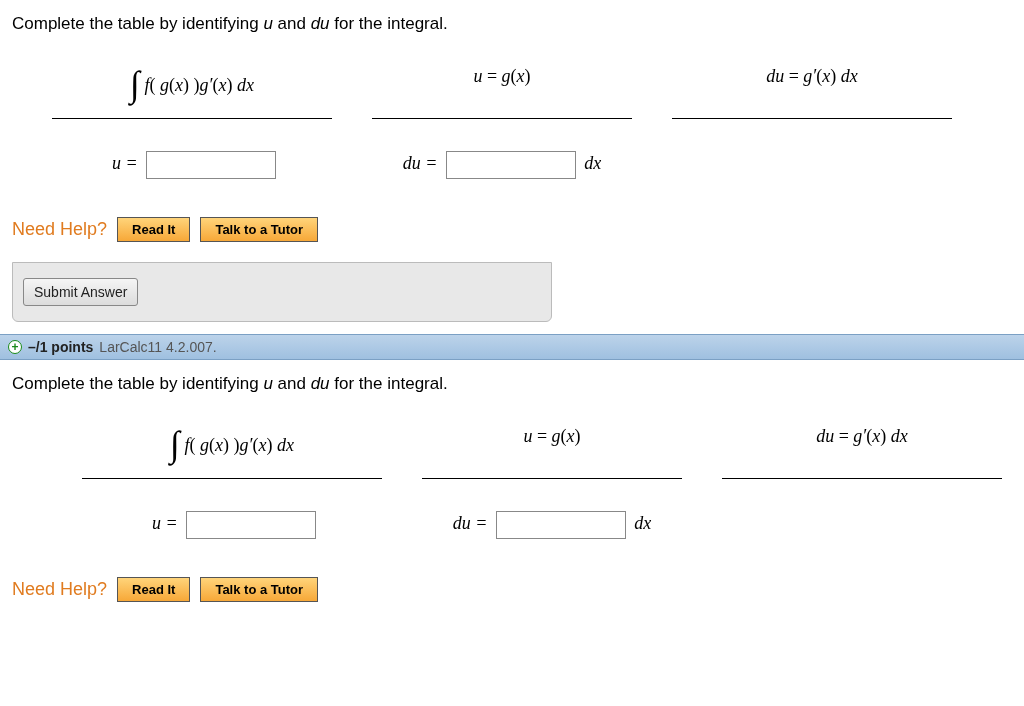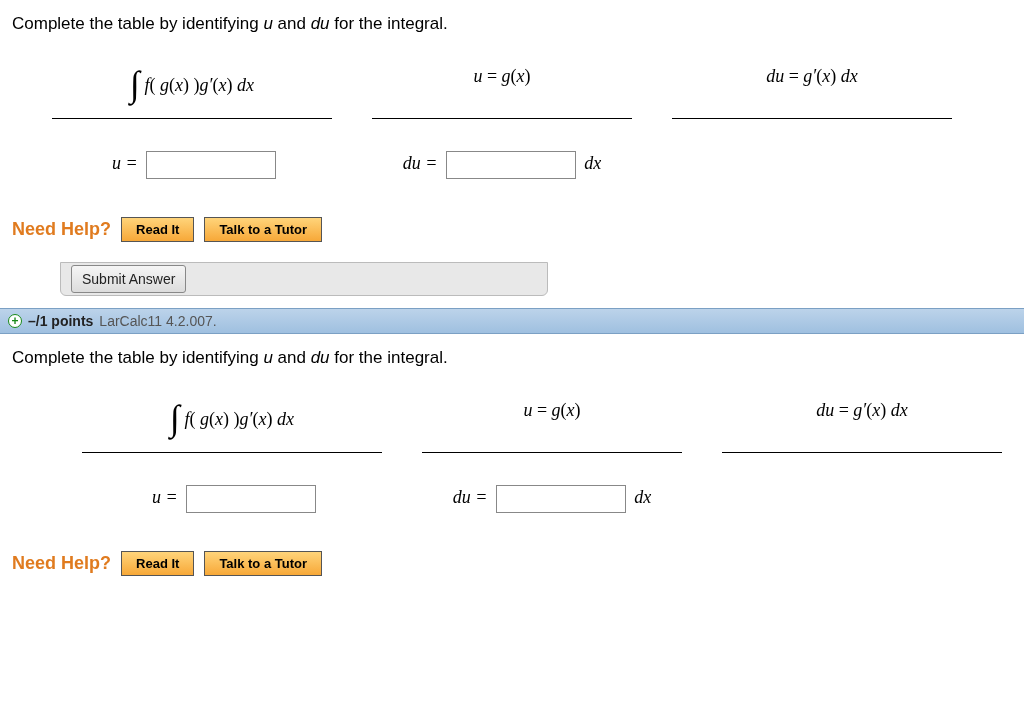--- a/index.html
+++ b/index.html
@@ -22,41 +22,40 @@
   .row-cell.left { text-align: center; }
   .math-int { display: inline-block; vertical-align: middle; font-style: italic; }
   .int-sign { font-size: 36px; display:inline-block; vertical-align: middle; position: relative; top: -3px; font-style: normal;}
   input.ans {
     width: 130px; height: 28px; border: 1px solid #888; background: #fff; font-size: 15px; padding: 2px 4px;
     vertical-align: middle;
   }
   .eqpad { margin: 0 4px; font-style: italic;}
   
   .need-help-row { margin: 8px 0 20px 0; display: flex; align-items: center; gap: 10px; }
-  .need-help-label { color: #e07b1f; font-weight: bold; font-size: 18px; }
+  .need-help-label { color: #e07b1f; font-weight: normal; font-size: 18px; }
   .btn-orange {
     background: linear-gradient(#ffd47a, #f7a838);
     border: 1px solid #555;
     padding: 4px 14px;
     font-size: 13px;
     font-weight: bold;
     cursor: pointer;
     color: #000;
   }
   .actions-bar {
     background: #e8e8e8;
     border: 1px solid #bbb;
     border-radius: 0 0 6px 6px;
-    padding: 2px 10px;
+    padding: 15px 10px;
     display: flex;
     align-items: center;
     gap: 8px;
-    width: 488px;
+    width: 540px;
     margin-bottom: 12px;
-    margin-left: 48px;
   }
   .btn-gray {
     background: linear-gradient(#f5f5f5, #dcdcdc);
     border: 1px solid #888;
     border-radius: 3px;
     padding: 5px 10px;
     font-size: 14px;
     cursor: pointer;
     color: #222;
   }

